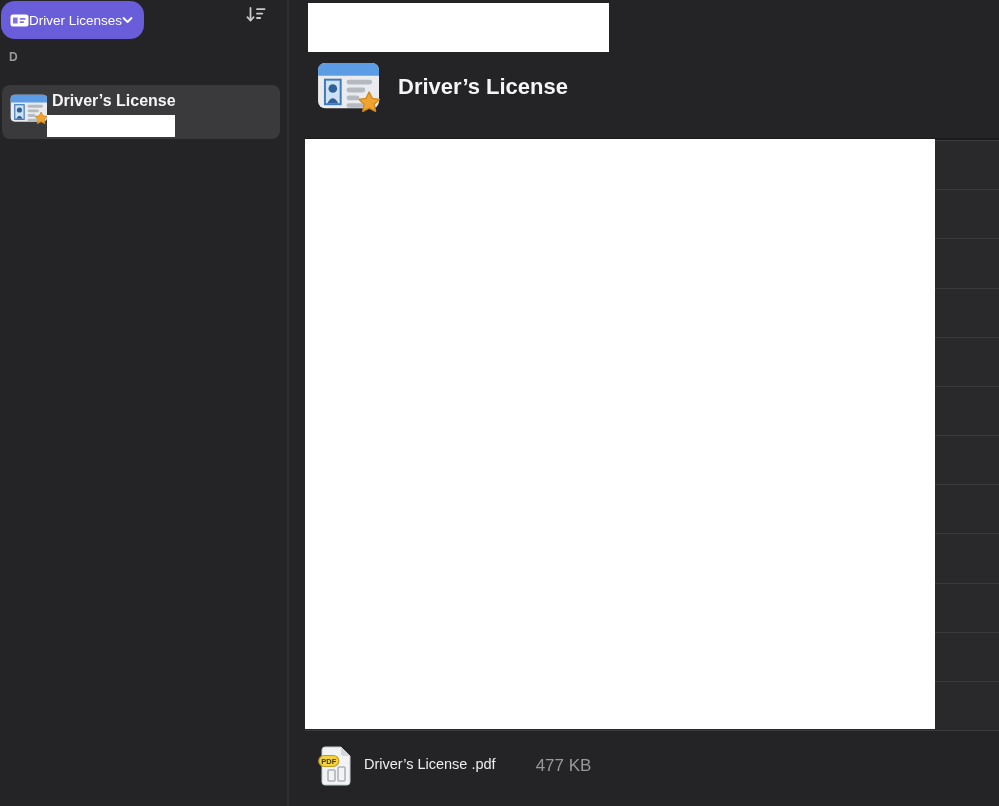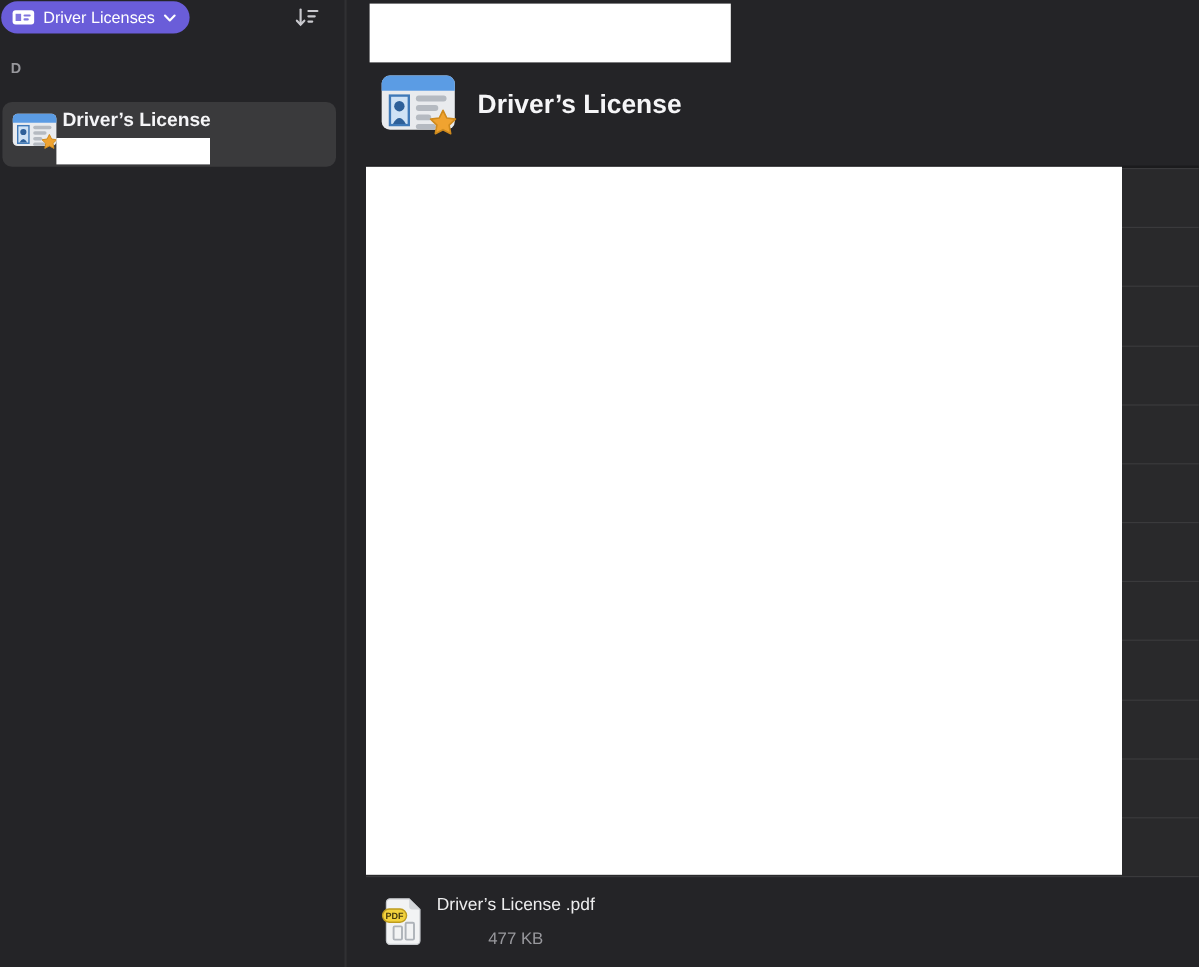--- a/index.html
+++ b/index.html
@@ -7,22 +7,22 @@
   body {
     font-family:"Liberation Sans","DejaVu Sans",sans-serif;
     background:var(--background,#242427);
     position:relative;
   }
   .app { position:absolute; inset:0; }
 
   
   .sidebar { position:absolute; left:0; top:0; width:287px; height:806px; background:var(--background,#242427); }
   .category-button {
-    position:absolute; left:1px; top:1px; height:27px;
-    display:flex; align-items:center; gap:7px; padding:0 11px 0 9px;
+    position:absolute; left:1px; top:1px; height:38px;
+    display:flex; align-items:center; padding:0 11px 0 9px;
     background:var(--accent-purple,#6a5dd9); border:none; border-radius:14px;
     color:#fff; cursor:pointer;
   }
   .category-button .label { font-size:13.5px; font-weight:500; color:#fff; }
   .sort-button {
     position:absolute; left:238px; top:1px; width:34px; height:26px;
     background:transparent; border:none; display:flex; align-items:center; justify-content:center; cursor:pointer;
   }
   .section-letter { position:absolute; left:9px; top:50px; font-size:12px; font-weight:700; color:#97979c; letter-spacing:.5px; }
   .vault-item {
@@ -49,23 +49,23 @@
   }
   .fields-panel::before { content:""; position:absolute; left:0; right:0; top:-3px; height:2px; background:#1b1b1d; }
   .field-row { flex:1 1 0; border-bottom:1px solid var(--panel-divider,#3a3a3c); }
 
   .redaction-main { position:absolute; left:16px; top:139px; width:630px; height:590px; background:var(--redaction,#fff); }
 
   .attachment-row {
     position:absolute; left:27px; top:744px; display:flex; align-items:center; gap:13px;
     background:transparent; border:none; cursor:pointer; text-align:center; padding:2px;
   }
-  .attachment-meta { display:flex; flex-direction:column; gap:12px; }
+  .attachment-meta { display:flex; flex-direction:row; gap:12px; }
   .attachment-name { font-size:14.5px; font-weight:400; color:#ededee; }
-  .attachment-size { font-size:14px; color:var(--text-secondary,#98989d); }
+  .attachment-size { font-size:17px; color:var(--text-secondary,#98989d);margin-left:28px; }
 
   
   .f-cardblue { fill:var(--card-blue,#5b9ce4); }
   .f-star { fill:var(--star-yellow,#f0a330); stroke:#cf8a1d; stroke-width:1.4; stroke-linejoin:round; }
 </style>
 </head>
 <body>
 
 <div class="app">
 

